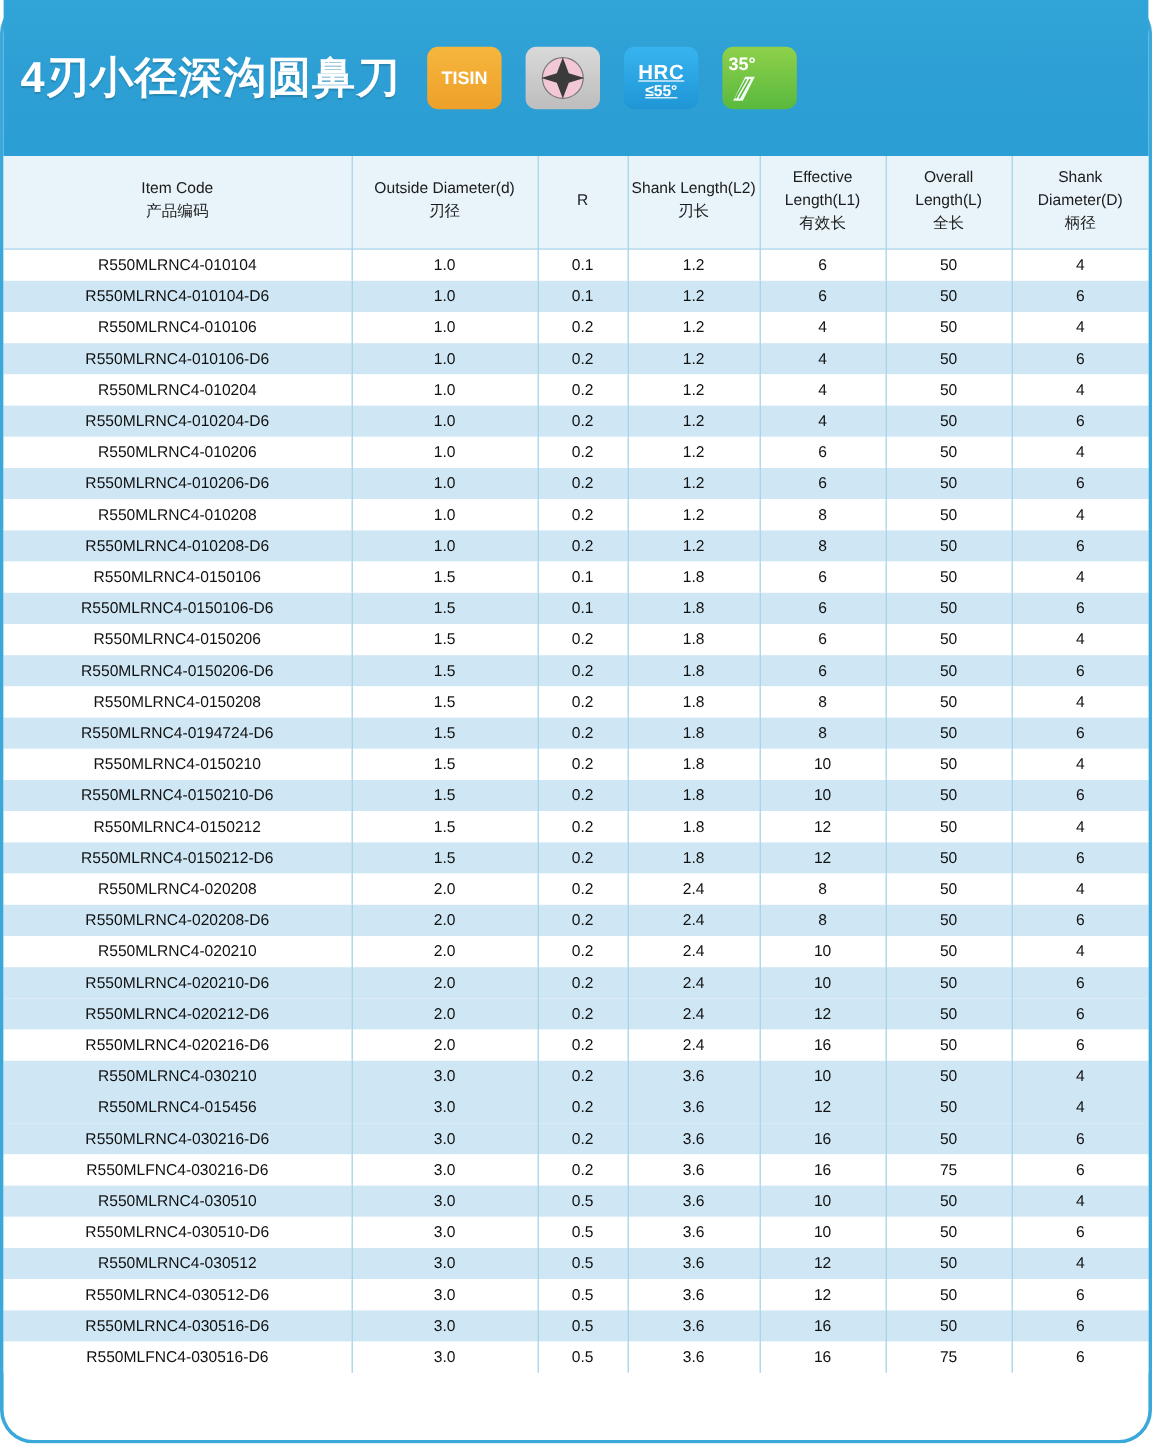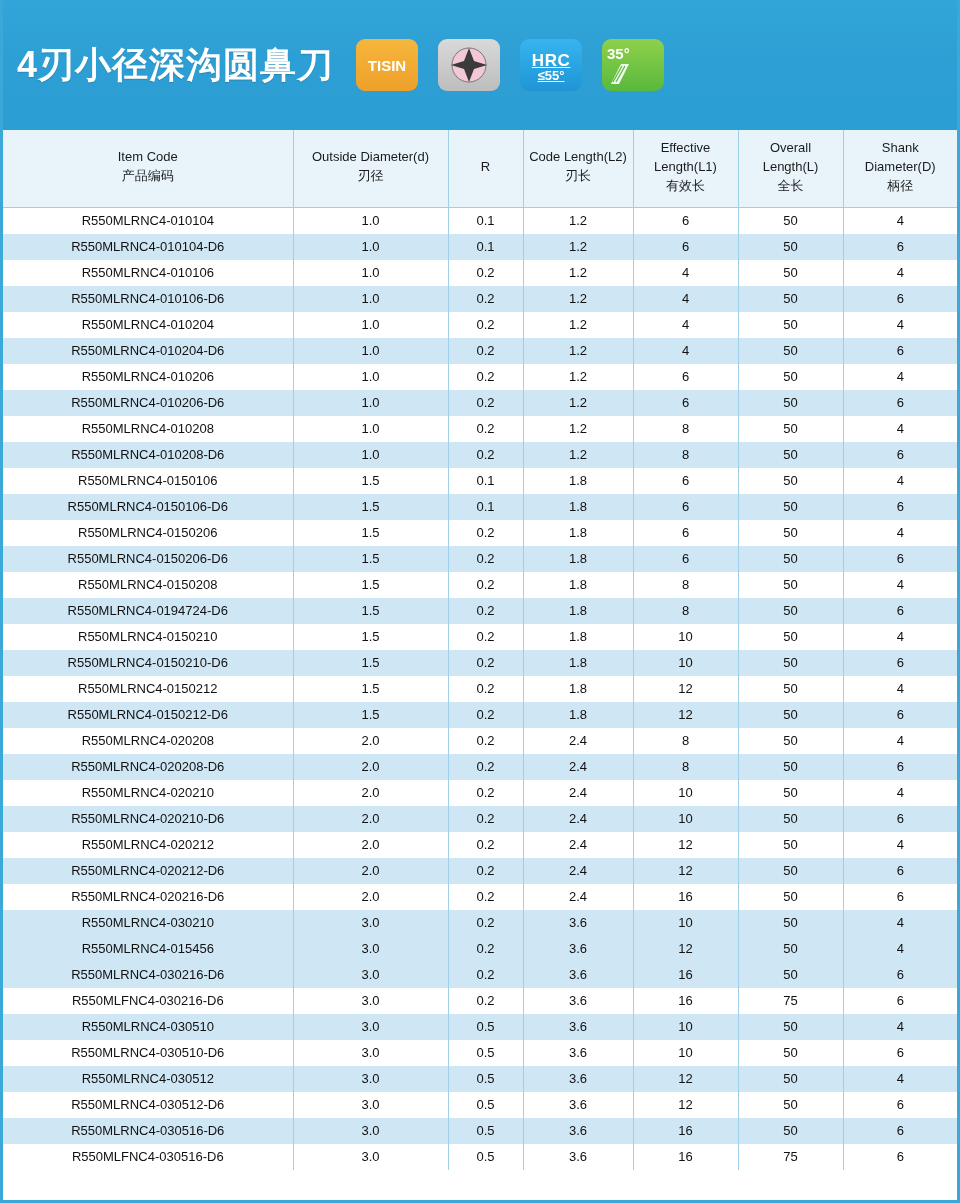--- a/index.html
+++ b/index.html
@@ -16,20 +16,21 @@
   .page {
     position: relative;
     width: 960px;
     height: 1203px;
     background: #ffffff;
     box-sizing: border-box;
     border-left: 3px solid #3aa8d8;
     border-right: 3px solid #3aa8d8;
     border-bottom: 3px solid #3aa8d8;
     padding: 0;
+    border-radius: 28px;
   }
   
   .banner {
     position: relative;
     height: 130px;
     background: linear-gradient(180deg, #32a5d8 0%, #2d9fd4 45%, #2b9ed3 100%);
     display: flex;
     align-items: center;
     padding: 0 14px;
     box-sizing: border-box;
@@ -177,21 +178,21 @@
         </th>
         <th>
           <span>Outside Diameter(d)</span>
           <span class="cn">刃径</span>
         </th>
         <th>
           <span>R</span>
           <span class="cn"></span>
         </th>
         <th>
-          <span>Code Length(L2)</span>
+          <span>Shank Length(L2)</span>
           <span class="cn">刃长</span>
         </th>
         <th>
           <span>Effective Length(L1)</span>
           <span class="cn">有效长</span>
         </th>
         <th>
           <span>Overall Length(L)</span>
           <span class="cn">全长</span>
         </th>
@@ -411,36 +412,27 @@
         </tr>
         <tr class="even">
           <td>R550MLRNC4-020210-D6</td>
           <td>2.0</td>
           <td>0.2</td>
           <td>2.4</td>
           <td>10</td>
           <td>50</td>
           <td>6</td>
         </tr>
-        <tr class="odd">
-          <td>R550MLRNC4-020212</td>
+        <tr class="even">
+          <td>R550MLRNC4-020212-D6</td>
           <td>2.0</td>
           <td>0.2</td>
           <td>2.4</td>
           <td>12</td>
           <td>50</td>
-          <td>4</td>
-        </tr>
-        <tr class="even">
-          <td>R550MLRNC4-020212-D6</td>
-          <td>2.0</td>
-          <td>0.2</td>
-          <td>2.4</td>
-          <td>12</td>
-          <td>50</td>
           <td>6</td>
         </tr>
         <tr class="odd">
           <td>R550MLRNC4-020216-D6</td>
           <td>2.0</td>
           <td>0.2</td>
           <td>2.4</td>
           <td>16</td>
           <td>50</td>
           <td>6</td>

